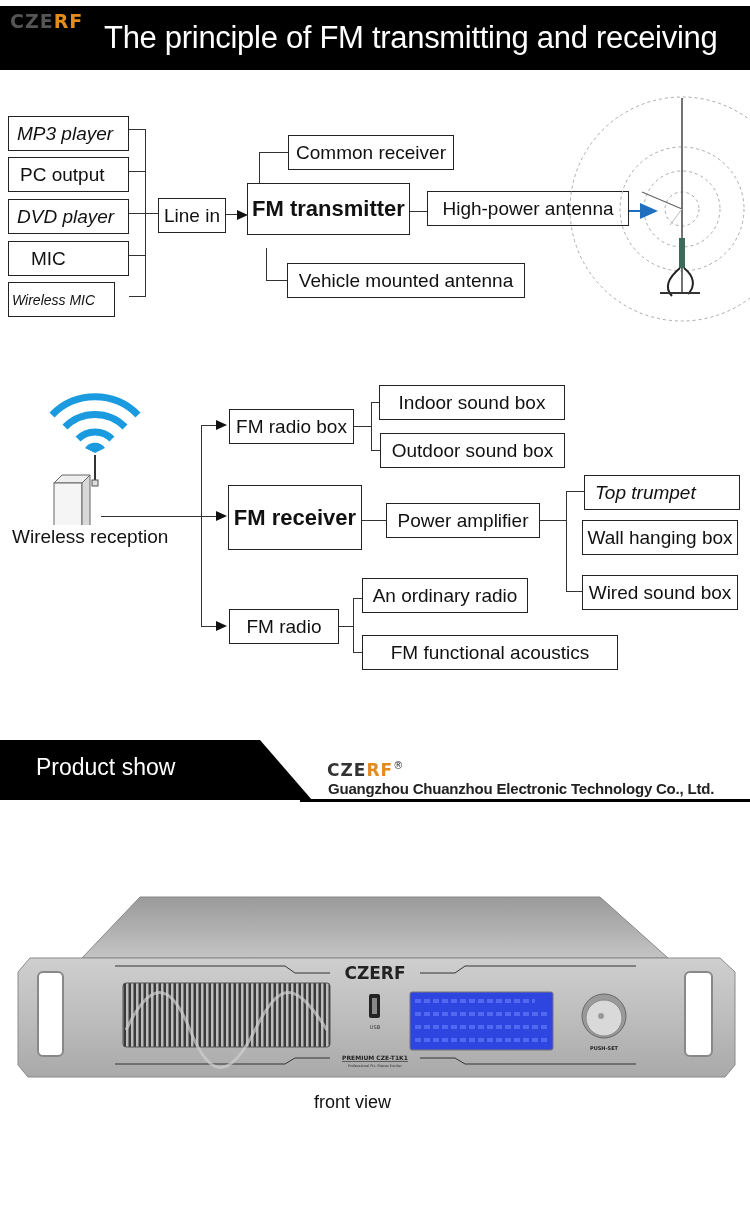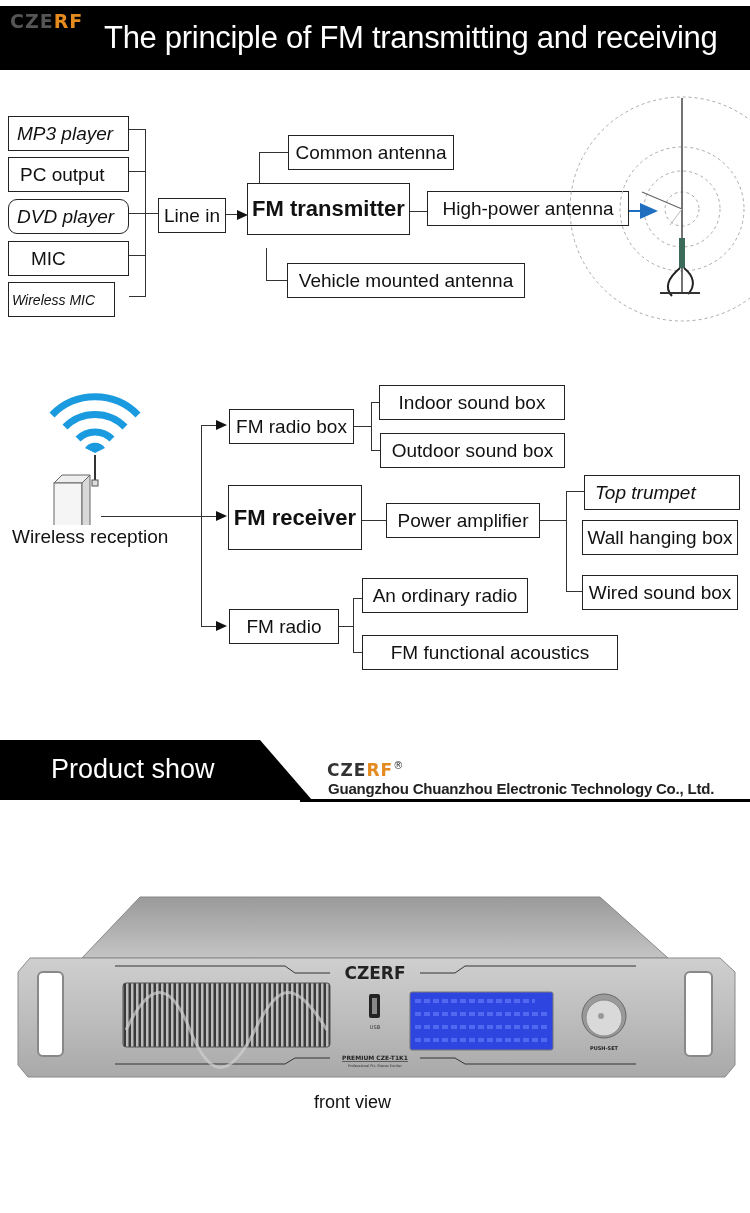--- a/index.html
+++ b/index.html
@@ -12,56 +12,56 @@
   .banner-logo{left:10px;top:10px;font-size:19px;}
   .banner-title{left:104px;top:20px;font-size:31px;color:#fff;font-family:"Liberation Sans",sans-serif;letter-spacing:-0.3px;}
   .box{position:absolute;border:1.4px solid #222;background:#fff;box-sizing:border-box;display:flex;align-items:center;justify-content:center;font-size:19px;white-space:nowrap;}
   .box.left{justify-content:flex-start;padding-left:8px;font-style:italic;}
   .box.bold{font-weight:bold;font-size:22px;}
   .ln{position:absolute;background:#333;}
   .h{height:1.4px;}
   .v{width:1.4px;}
   .arrow{position:absolute;width:0;height:0;border-top:5px solid transparent;border-bottom:5px solid transparent;border-left:11px solid #111;}
   .s2-black{left:0;top:740px;width:312px;height:60px;background:#000;clip-path:polygon(0 0,260px 0,312px 60px,0 60px);}
-  .s2-title{left:51px;top:754px;font-size:27px;color:#fff;}
+  .s2-title{left:36px;top:754px;font-size:23px;color:#fff;}
   .s2-logo{left:327px;top:760px;font-size:17px;}
   .s2-reg{font-size:10px;color:#333;vertical-align:top;font-weight:normal;}
   .s2-company{left:328px;top:780px;font-size:15px;font-weight:bold;color:#222;letter-spacing:-0.2px;}
   .s2-underline{left:300px;top:799px;width:450px;height:3px;background:#000;}
   .caption{left:0;width:705px;top:1092px;text-align:center;font-size:18px;color:#111;}
 </style>
 </head>
 <body>
 
 <div class="abs banner"></div>
 <div class="abs logo banner-logo"><span class="cz">CZE</span><span class="rf">RF</span></div>
 <div class="abs banner-title">The principle of FM transmitting and receiving</div>
 
 <div class="box left" style="left:8px;top:116px;width:121px;height:35px;">MP3 player</div>
 <div class="box" style="left:8px;top:157px;width:121px;height:35px;justify-content:flex-start;padding-left:11px;">PC output</div>
-<div class="box left" style="left:8px;top:199px;width:121px;height:35px;border-radius:9px;">DVD player</div>
+<div class="box left" style="left:8px;top:199px;width:121px;height:35px;">DVD player</div>
 <div class="box" style="left:8px;top:241px;width:121px;height:35px;justify-content:flex-start;padding-left:22px;">MIC</div>
 <div class="box left" style="left:8px;top:282px;width:107px;height:35px;font-size:14px;padding-left:3px;">Wireless MIC</div>
 
 <div class="ln h" style="left:129px;top:129px;width:16px;"></div>
 <div class="ln h" style="left:129px;top:171px;width:16px;"></div>
 <div class="ln h" style="left:129px;top:213px;width:29px;"></div>
 <div class="ln h" style="left:129px;top:255px;width:16px;"></div>
 <div class="ln h" style="left:129px;top:296px;width:16px;"></div>
 <div class="ln v" style="left:145px;top:129px;height:168px;"></div>
 
 <div class="box" style="left:158px;top:198px;width:68px;height:35px;">Line in</div>
 <div class="ln h" style="left:226px;top:214px;width:12px;"></div>
 <div class="arrow" style="left:237px;top:210px;"></div>
 
 <div class="box bold" style="left:247px;top:183px;width:163px;height:52px;">FM transmitter</div>
 
 <div class="ln v" style="left:259px;top:152px;height:31px;"></div>
 <div class="ln h" style="left:259px;top:152px;width:29px;"></div>
-<div class="box" style="left:288px;top:135px;width:166px;height:35px;">Common antenna</div>
+<div class="box" style="left:288px;top:135px;width:166px;height:35px;">Common receiver</div>
 
 <div class="ln v" style="left:266px;top:248px;height:32px;"></div>
 <div class="ln h" style="left:266px;top:280px;width:21px;"></div>
 <div class="box" style="left:287px;top:263px;width:238px;height:35px;">Vehicle mounted antenna</div>
 
 <div class="ln h" style="left:410px;top:211px;width:17px;"></div>
 <div class="box" style="left:427px;top:191px;width:202px;height:35px;">High-power antenna</div>
 
 <svg class="abs" style="left:560px;top:88px;" width="190" height="250" viewBox="0 0 190 250">
   <g fill="none" stroke="#aaa" stroke-width="1" stroke-dasharray="3,3">

